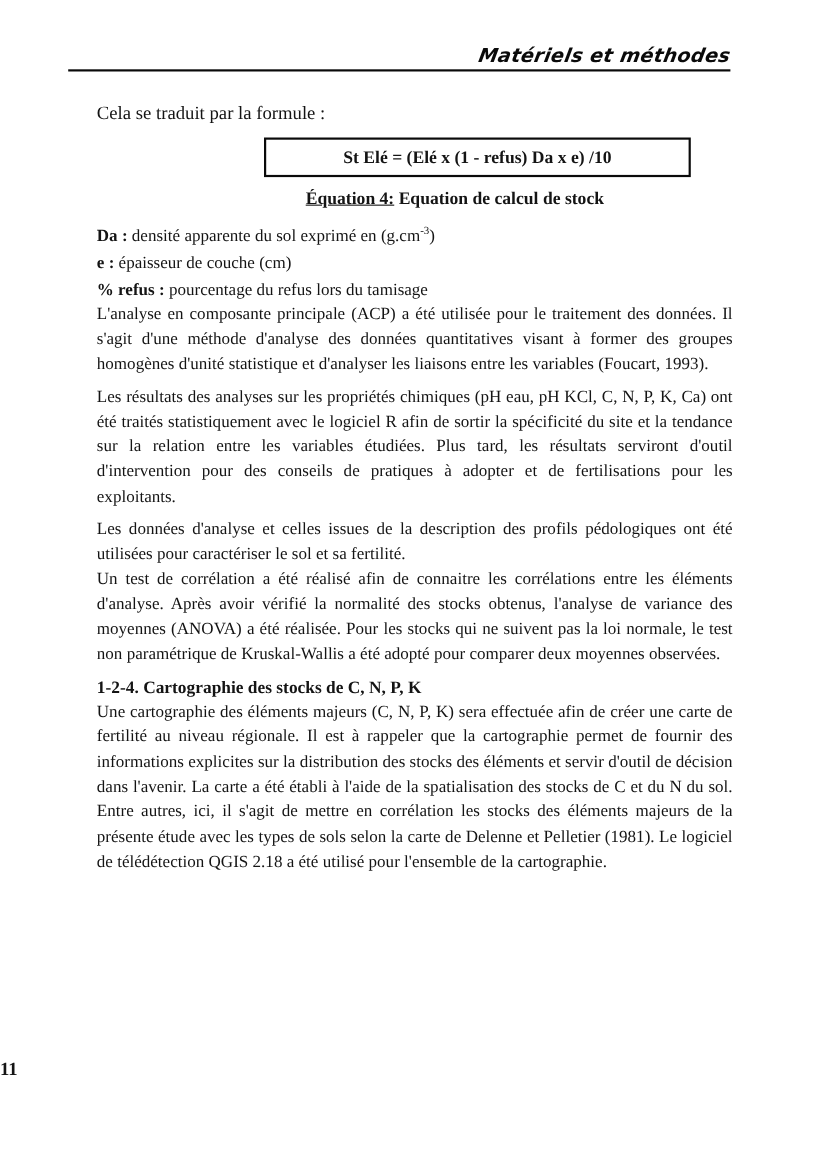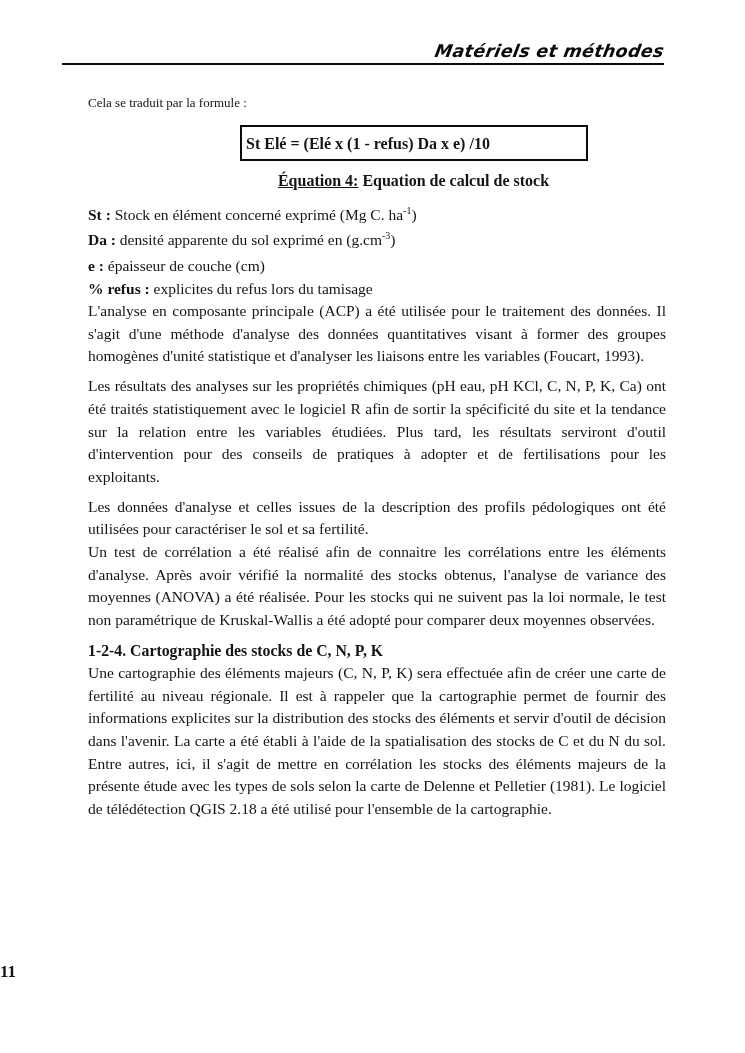--- a/index.html
+++ b/index.html
@@ -29,29 +29,29 @@
     font-family: "DejaVu Sans", sans-serif;
     font-weight: 700;
     font-style: italic;
     font-size: 17.5px;
     line-height: 21px;
     letter-spacing: 0.3px;
     color: #0a0a0a;
   }
   .lead {
     margin: 27px 0 0 0;
-    font-size: 13px;
+    font-size: 17px;
     line-height: 22.6px;
   }
   .eq-box {
     box-sizing: border-box;
-    width: 348px;
+    width: 388px;
     margin: 10px 0 0 152px;
     border: 2px solid #0a0a0a;
-    text-align: left;
+    text-align: center;
     padding: 7px 4px 6px 4px;
     font-weight: bold;
     font-size: 16px;
     line-height: 19px;
   }
   .eq-caption {
     margin: 9px 0 0 0;
     padding-left: 73px;
     text-align: center;
     font-weight: bold;
@@ -105,24 +105,23 @@
   <div class="eq-box">
     <span>St Elé = (Elé x (1 - refus) Da x e) /10</span>
   </div>
 
   <p class="eq-caption">
     <span class="cap-label">Équation 4:</span>
     <span class="cap-text">Equation de calcul de stock</span>
   </p>
 
   <div class="definitions">
-    <p class="def-line"><span class="seg-bold">St : </span><span>Stock en élément concerné exprimé (Mg C. ha</span><span class="seg-sup">-1</span><span>)</span></p>
     <p class="def-line"><span class="seg-bold">Da : </span><span>densité apparente du sol exprimé en (g.cm</span><span class="seg-sup">-3</span><span>)</span></p>
     <p class="def-line"><span class="seg-bold">e : </span><span>épaisseur de couche (cm)</span></p>
-    <p class="def-line"><span class="seg-bold">% refus : </span><span>explicites du refus lors du tamisage</span></p>
+    <p class="def-line"><span class="seg-bold">% refus : </span><span>pourcentage du refus lors du tamisage</span></p>
   </div>
 
   <section>
     <p class="body-par">L'analyse en composante principale (ACP) a été utilisée pour le traitement des données. Il s'agit d'une méthode d'analyse des données quantitatives visant à former des groupes homogènes d'unité statistique et d'analyser les liaisons entre les variables (Foucart, 1993).</p>
     <p class="body-par">Les résultats des analyses sur les propriétés chimiques (pH eau, pH KCl, C, N, P, K, Ca) ont été traités statistiquement avec le logiciel R afin de sortir la spécificité du site et la tendance sur la relation entre les variables étudiées. Plus tard, les résultats serviront d'outil d'intervention pour des conseils de pratiques à adopter et de fertilisations pour les exploitants.</p>
     <p class="body-par last">Les données d'analyse et celles issues de la description des profils pédologiques ont été utilisées pour caractériser le sol et sa fertilité.</p>
     <p class="body-par">Un test de corrélation a été réalisé afin de connaitre les corrélations entre les éléments d'analyse. Après avoir vérifié la normalité des stocks obtenus, l'analyse de variance des moyennes (ANOVA) a été réalisée.  Pour les stocks qui ne suivent pas la loi normale, le test non paramétrique de Kruskal-Wallis a été adopté pour comparer deux moyennes observées.</p>
   </section>
 
   <section>

